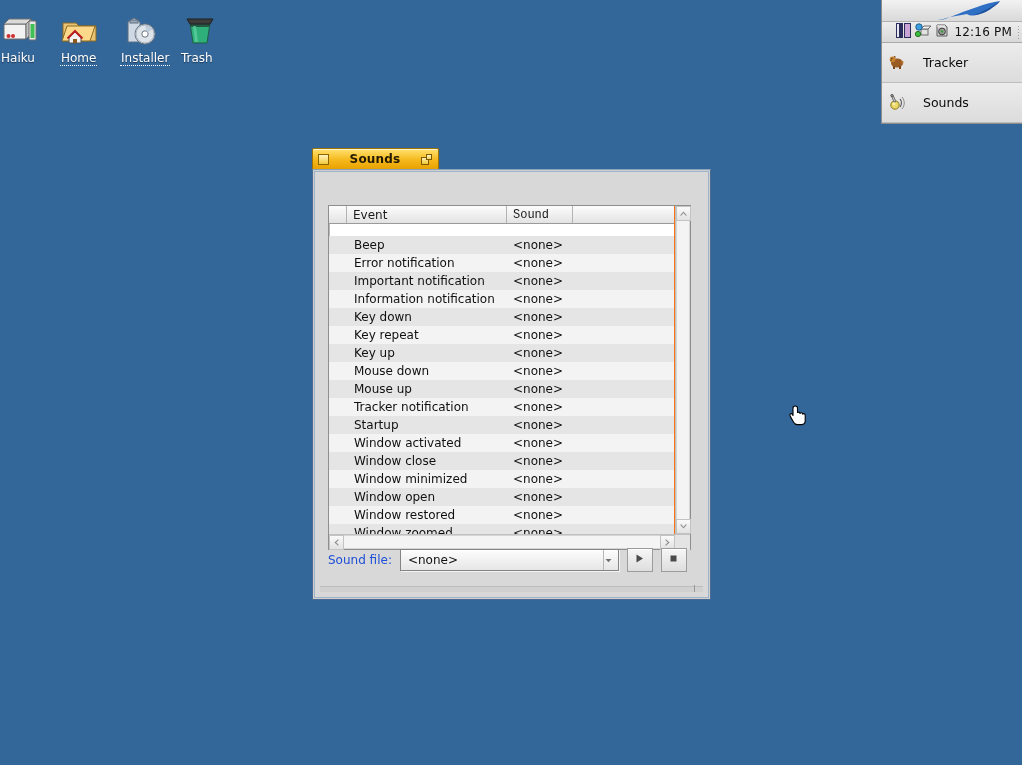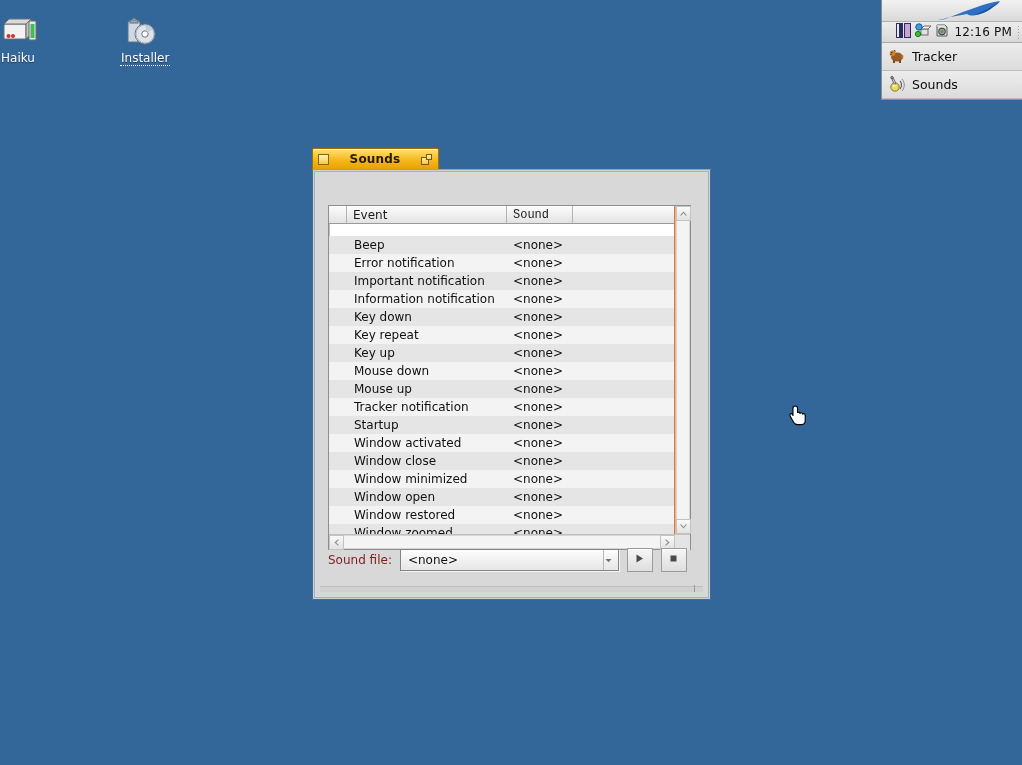--- a/index.html
+++ b/index.html
@@ -80,25 +80,25 @@
     padding-right: 5px;
     letter-spacing: .2px;
   }
   #clock-handle {
     width: 3px; height: 15px;
     background-image: radial-gradient(circle, #909090 0.8px, transparent 0.9px);
     background-size: 3px 3px;
     opacity: .8;
   }
   .deskbar-app {
-    height: 28px;
+    height: 40px;
     display: flex;
     align-items: center;
     padding-left: 6px;
-    gap: 7px;
+    gap: 18px;
     background: linear-gradient(#ececec, #dcdcdc);
     border-bottom: 1px solid #bdbdbd;
     cursor: default;
   }
   .deskbar-app .label {
     font-size: 12.5px;
     color: #0a0a0a;
   }
 
   
@@ -308,21 +308,21 @@
     position: absolute;
     left: 8px;
     bottom: 20px;
     width: 379px;
     display: flex;
     align-items: center;
     gap: 8px;
   }
   #soundfile-label {
     font-size: 12px;
-    color: #7f1d1d;
+    color: #1d4ed8;
     white-space: nowrap;
   }
   #soundfile-menu {
     width: 219px;
     height: 22px;
     background: linear-gradient(#fdfdfd, #e6e6e6);
     border: 1px solid #848484;
     box-shadow: inset 0 1px 0 #ffffff, 1px 1px 0 rgba(255,255,255,.7);
     display: flex;
     align-items: center;
@@ -392,35 +392,58 @@
         <path d="M26 10 L31 5 L31 20 L26 25 Z" fill="#bfbfbf" stroke="#6f6f6f"></path>
         <rect x="29" y="7" width="7" height="19" rx="1" fill="#e8e8e8" stroke="#6f6f6f"></rect>
         <rect x="30.5" y="10" width="4" height="14" fill="#3fbf54"></rect>
         <circle cx="8.5" cy="22" r="2" fill="#d03030"></circle>
         <circle cx="13" cy="22" r="2" fill="#d03030"></circle>
       </svg>
     </span>
     <span class="caption">Haiku</span>
   </div>
 
+  <div class="desk-icon" style="left:60px; top:8px;">
+    <span class="glyph">
+      <svg width="40" height="36" viewBox="0 0 40 36">
+        <path d="M3 9 h13 l3 3 h17 v15 H3 Z" fill="#e8c373" stroke="#8b6a22"></path>
+        <path d="M7 12 h28 l-5 15 H2 Z" fill="#fcd98a" stroke="#8b6a22"></path>
+        <path d="M9 24 l6-6 6 6 v5 H9 Z" fill="#f2f2f2" stroke="#555"></path>
+        <path d="M7.5 24.5 L15 17 L22.5 24.5" fill="none" stroke="#bb2222" stroke-width="2.2"></path>
+        <rect x="13" y="25" width="4" height="4" fill="#8a5a1a"></rect>
+      </svg>
+    </span>
+    <span class="caption linked">Home</span>
+  </div>
 
   <div class="desk-icon" style="left:120px;top:8px;">
     <span class="glyph">
       <svg width="40" height="36" viewBox="0 0 40 36">
         <path d="M8 8 L14 4 L20 8 L20 28 L8 28 Z" fill="#cfd9e6" stroke="#5f6f80"></path>
         <rect x="10" y="6" width="8" height="3" fill="#9aa8b8" stroke="#5f6f80"></rect>
         <circle cx="25" cy="20" r="10" fill="#dfe4ea" stroke="#6a7380"></circle>
         <circle cx="25" cy="20" r="9" fill="none" stroke="#a9b6c4"></circle>
         <circle cx="25" cy="20" r="3.2" fill="#ffffff" stroke="#6a7380"></circle>
         <path d="M25 11 a9 9 0 0 1 7.6 4.2 L27 19 Z" fill="#b9c6d6" opacity=".8"></path>
       </svg>
     </span>
     <span class="caption linked">Installer</span>
   </div>
 
+  <div class="desk-icon" style="left:180px;top:8px;">
+    <span class="glyph">
+      <svg width="40" height="36" viewBox="0 0 40 36">
+        <path d="M10 9 L30 9 L27 29 L13 29 Z" fill="#2fb07a" stroke="#1c5f45"></path>
+        <path d="M7 5 L33 5 L30 10 L10 10 Z" fill="#3c3c3c" stroke="#1f1f1f"></path>
+        <path d="M10 10 L30 10 L29 13 L11 13 Z" fill="#1f1f1f" opacity=".6"></path>
+        <path d="M13 12 L16 12 L18 28 L15 28 Z" fill="#5fd3a2" opacity=".7"></path>
+      </svg>
+    </span>
+    <span class="caption">Trash</span>
+  </div>
 </div>
 
 <div id="deskbar">
 
   <div id="deskbar-logo">
     <svg width="141" height="22" viewBox="0 0 141 22">
       <path d="M118 1 C104 3 86 10 68 17 C74 16 80 15 85 14 C88 16 92 16 97 14
                C104 11 113 6 118 1 Z" fill="#2f6fc4"></path>
       <path d="M118 1 C110 7 100 12 92 15 C98 15 105 12 110 8 C114 5 117 3 118 1 Z" fill="#1b4f9c"></path>
       <path d="M68 17 C63 18.5 59 19.5 56 20 C60 20.2 64 19.3 68 17 Z" fill="#3f7fd0"></path>

